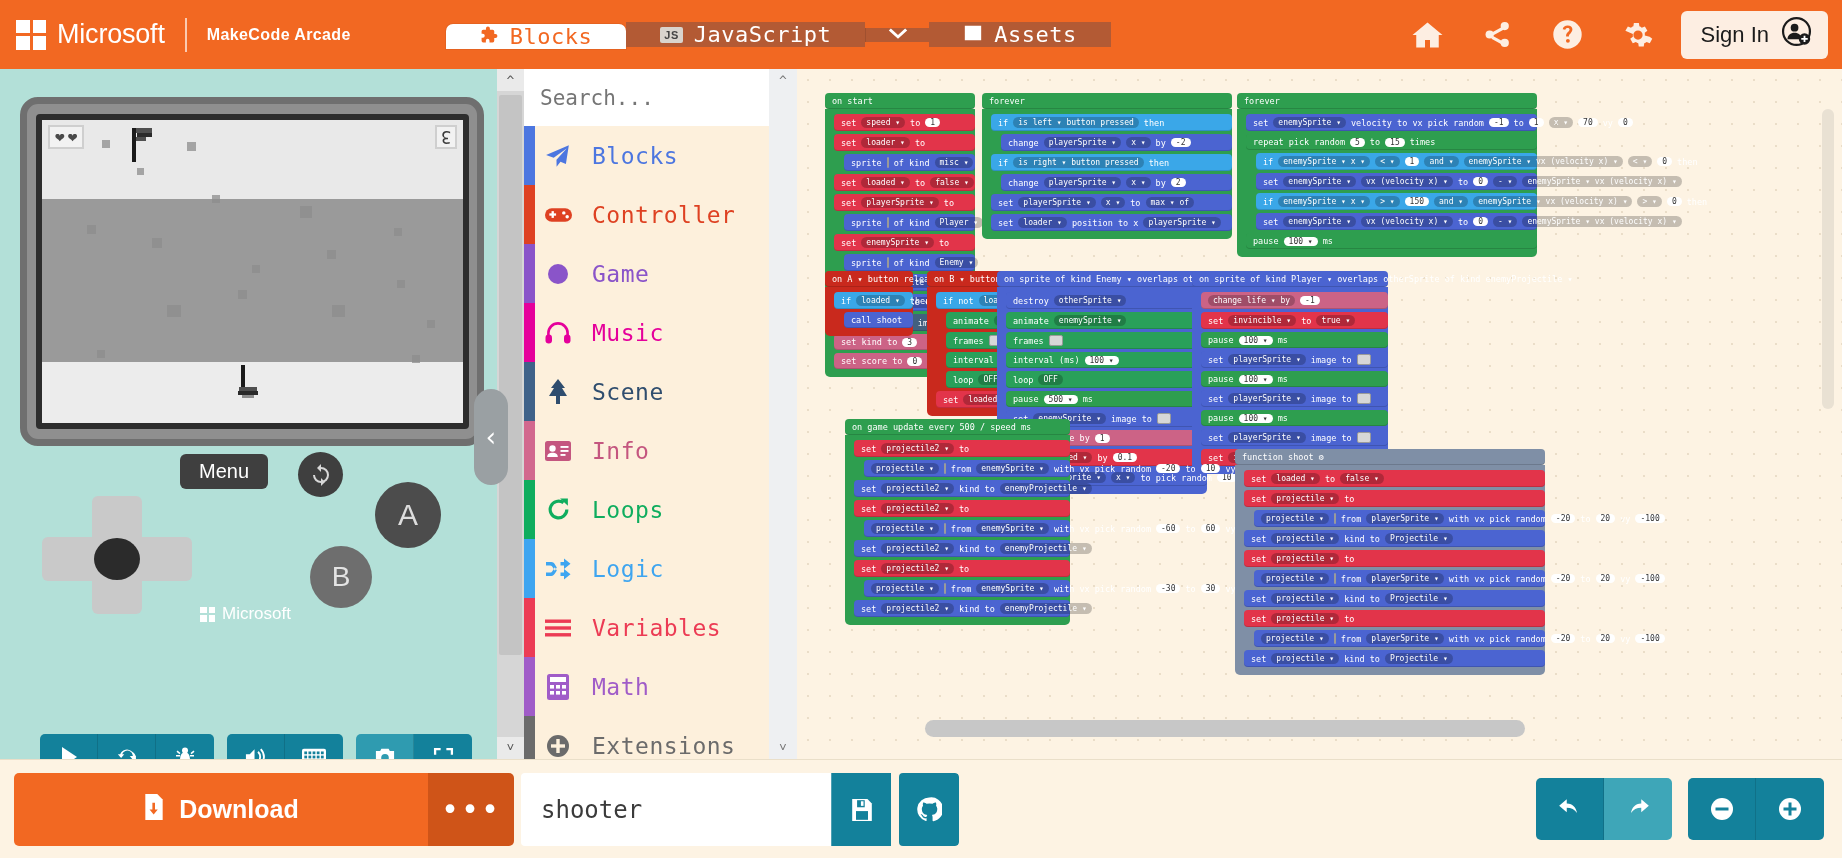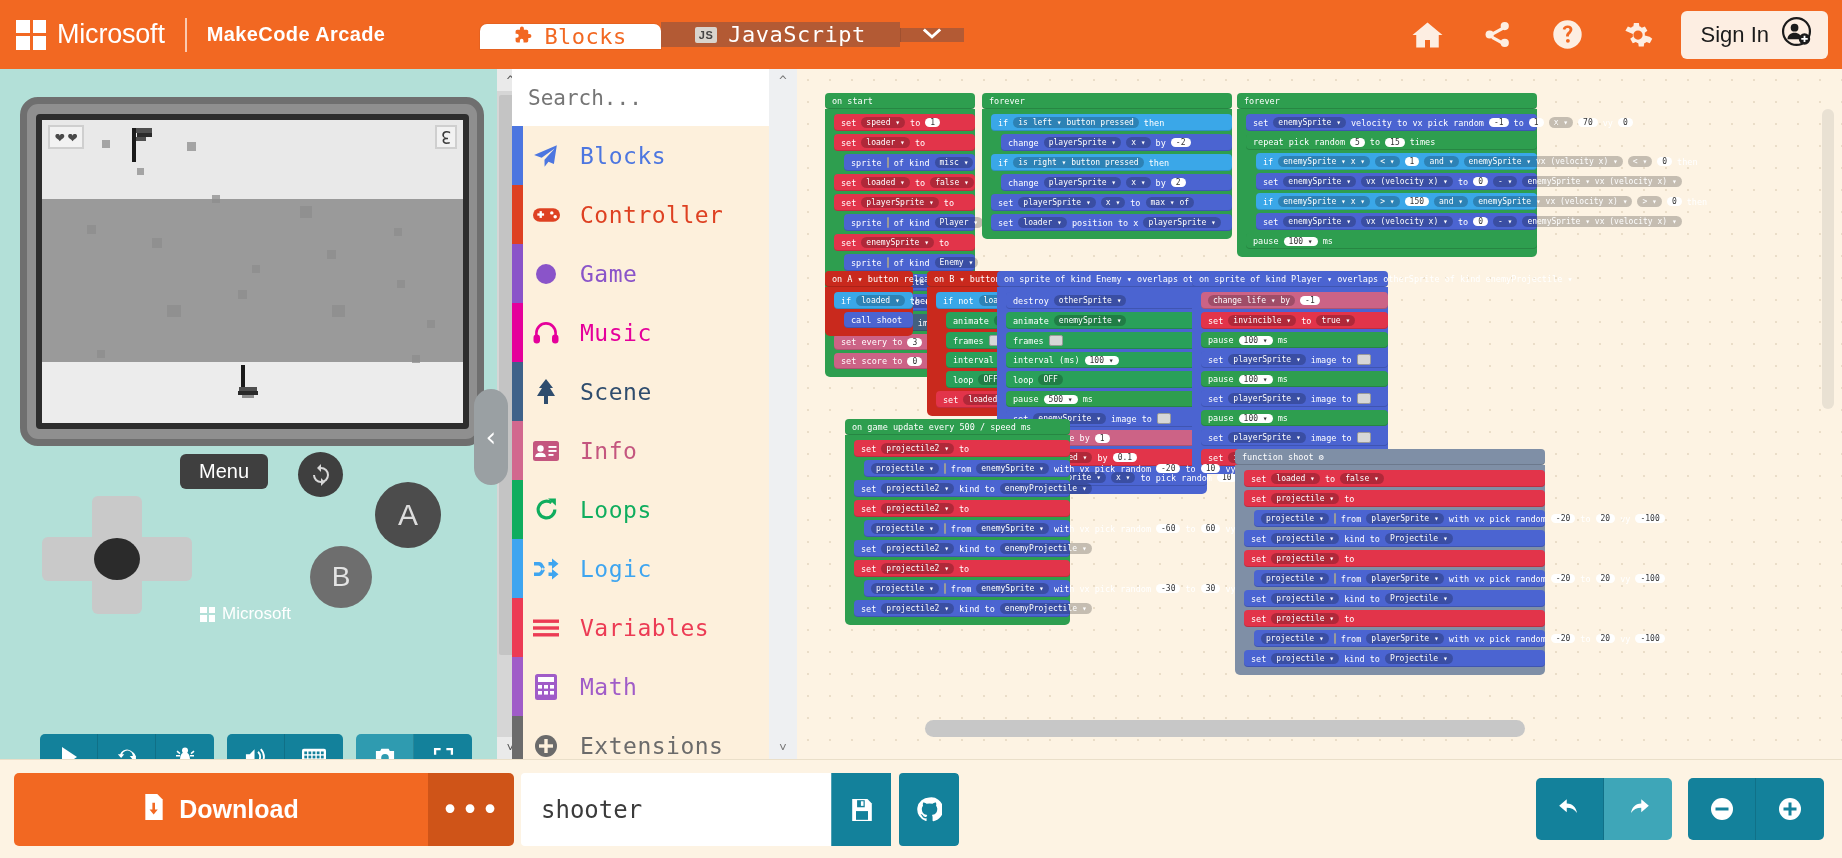--- a/index.html
+++ b/index.html
@@ -15,21 +15,21 @@
     background: #f26822; display: flex; align-items: stretch;
   }
   .brand-wrap { display: flex; align-items: center; padding-left: 16px; gap: 0; }
   .ms-logo { width: 30px; height: 30px; display: grid;
     grid-template-columns: 1fr 1fr; grid-template-rows: 1fr 1fr; gap: 3px; }
   .ms-logo i { background: #fff; display: block; }
   .ms-word { color: #fff; font-family: "Liberation Sans", sans-serif;
     font-size: 27px; margin-left: 11px; letter-spacing: -0.2px; }
   .vdiv { width: 2px; height: 34px; background: rgba(255,255,255,.65); margin: 0 20px; }
   .app-title { color: #fff; font-family: "Liberation Sans", sans-serif;
-    font-size: 20px; font-weight: bold; letter-spacing: .4px; }
+    font-size: 16px; font-weight: bold; letter-spacing: .4px; }
 
   .tabs { display: flex; align-items: center; margin-left: 95px; }
   .tab { display: flex; align-items: center; gap: 11px; padding: 0 34px;
     color: #fff; font-size: 22px; letter-spacing: .5px; cursor: pointer;
     background: #b35a34; }
   .tab.active { background: #fff; color: #f26822; border-radius: 7px 7px 0 0;
     margin-top: 4px; box-shadow: 0 0 0 1px rgba(0,0,0,.05); }
   .tab-caret { background: #b35a34; width: 64px; display: flex;
     align-items: center; justify-content: center; color: #fff;
     font-size: 26px; cursor: pointer; border-left: 1px solid #a0502f; }
@@ -119,21 +119,21 @@
     background:#e9eaec; }
   .tb-scroll-l { position:absolute; left: 0; top:0; width: 27px; height: 690px;
     background:#d6d6d6; }
   .tb-scroll-l .arrow { position:absolute; left:0; width:27px; height:22px;
     background:#eaeaea; color:#555; font-size:13px; display:flex;
     align-items:center; justify-content:center; cursor:pointer; }
   .tb-scroll-l .arrow.top { top:0; }
   .tb-scroll-l .arrow.bot { bottom:0; }
   .tb-scroll-l .thumb { position:absolute; left:2px; top:26px; width:23px;
     height: 560px; background:#c4c4c4; border-radius:2px; cursor:pointer; }
-  .tb-panel { position:absolute; left: 15px; top: 0; width: 289px; height: 690px;
+  .tb-panel { position:absolute; left: 27px; top: 0; width: 289px; height: 690px;
     background:#fdf0dc; }
   .tb-search { height: 57px; background:#fff; display:flex; align-items:center;
     padding: 0 16px; gap: 8px; }
   .tb-search input { border:none; outline:none; flex:1; font-size: 21px;
     color:#6b6b6b; font-family:"DejaVu Sans Mono", monospace; background:transparent; }
   .tb-cat { display:flex; align-items:center; height: 59px; cursor:pointer;
     position:relative; padding-left: 18px; gap: 18px; }
   .tb-cat .stripe { position:absolute; left:0; top:0; width: 11px; height:100%; }
   .tb-cat .cicon { width: 32px; display:flex; align-items:center; justify-content:center; }
   .tb-cat .clabel { font-size: 23px; letter-spacing:.5px; }
@@ -230,20 +230,29 @@
     </div>
     <div class="tab">
       <span class="js-badge">JS</span>
       <span>JavaScript</span>
     </div>
     <div class="tab-caret">
       <svg width="22" height="14" viewBox="0 0 24 14">
           <path fill="#fff" d="M2 2l10 9 10-9-2.2-2L12 7 4.2 0z"></path>
         </svg>
     </div>
+    <div class="tab">
+      <span>
+        <svg width="20" height="18" viewBox="0 0 24 22">
+            <path fill="#fff" d="M2 2h20v18H2zm3 13l4-5 3 4 3-3 4 4H5z"></path>
+            <circle cx="8" cy="7" r="1.8" fill="#fff"></circle>
+          </svg>
+      </span>
+      <span>Assets</span>
+    </div>
   </div>
 
   <div class="hdr-right">
     <div class="hdr-icon">
       <svg width="33" height="30" viewBox="0 0 26 24">
           <path d="M13 2L1 12h3v10h7v-6h4v6h7V12h3L13 2z"></path>
         </svg>
     </div>
     <div class="hdr-icon">
       <svg width="31" height="29" viewBox="0 0 24 24">
@@ -639,21 +648,21 @@
             <span>position to x</span>
             <span class="oval">80</span>
             <span>y</span>
             <span class="oval">20</span>
           </div>
           <div class="blk c-scene" style="margin-top: 3px;">
             <span>set background image to</span>
             <span class="imgchip"></span>
           </div>
           <div class="blk c-info" style="margin-top: 3px;">
-            <span>set every to</span>
+            <span>set kind to</span>
             <span class="oval">3</span>
           </div>
           <div class="blk c-info" style="margin-top: 3px;">
             <span>set score to</span>
             <span class="oval">0</span>
           </div>
         </div>
       </div>
       <div class="blk-group" style="left: 185px; top: 24px; width: 250px;">
         <div class="blk hat c-event" style="width: 250px;">forever</div>

